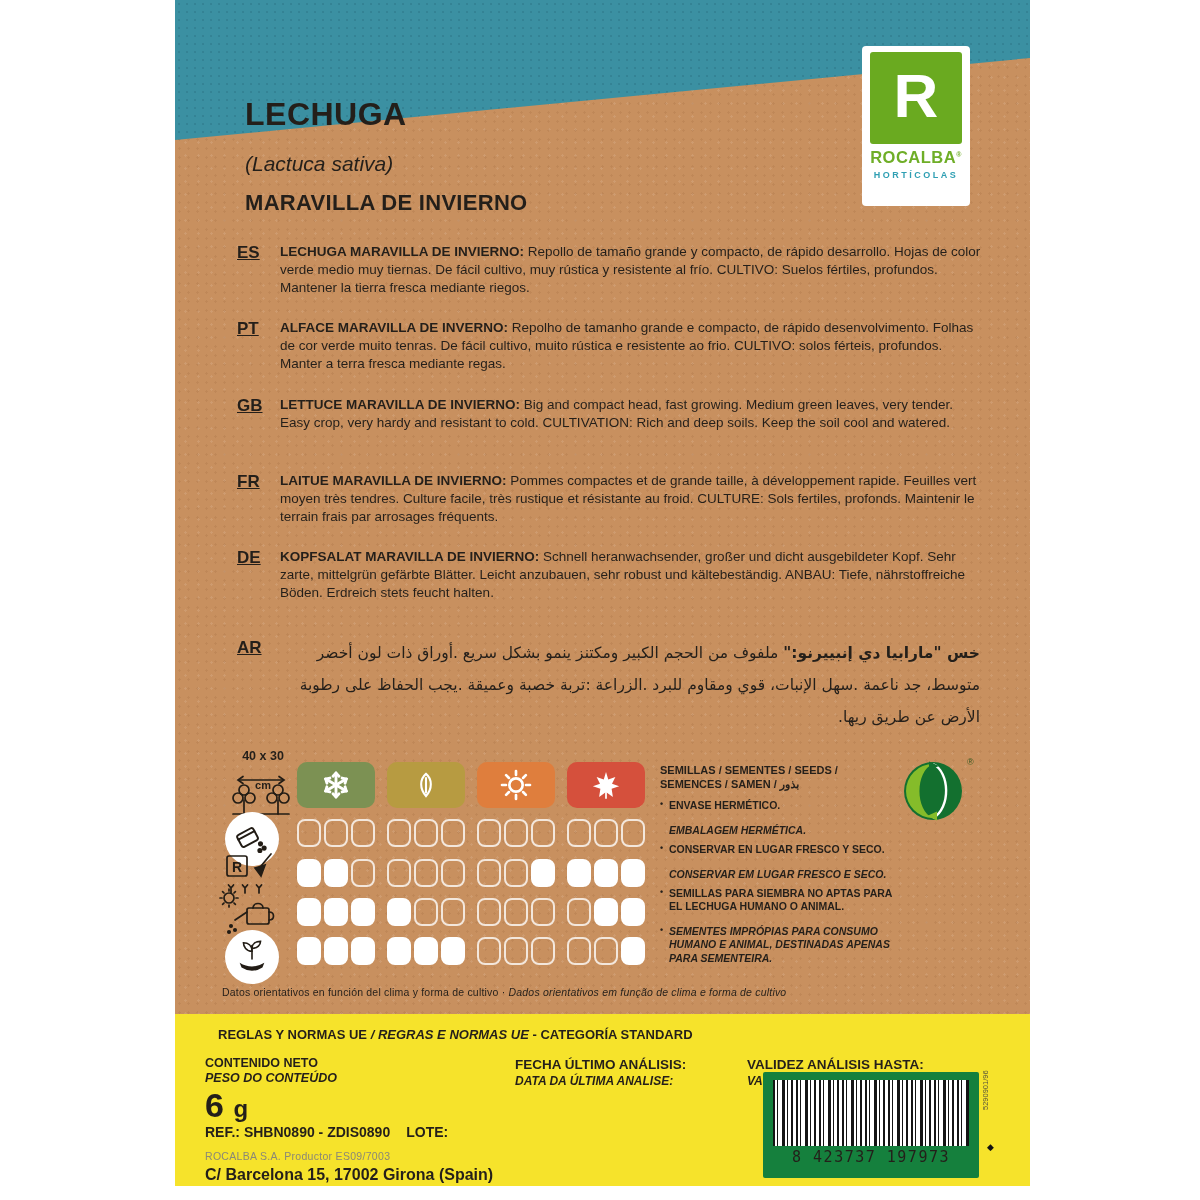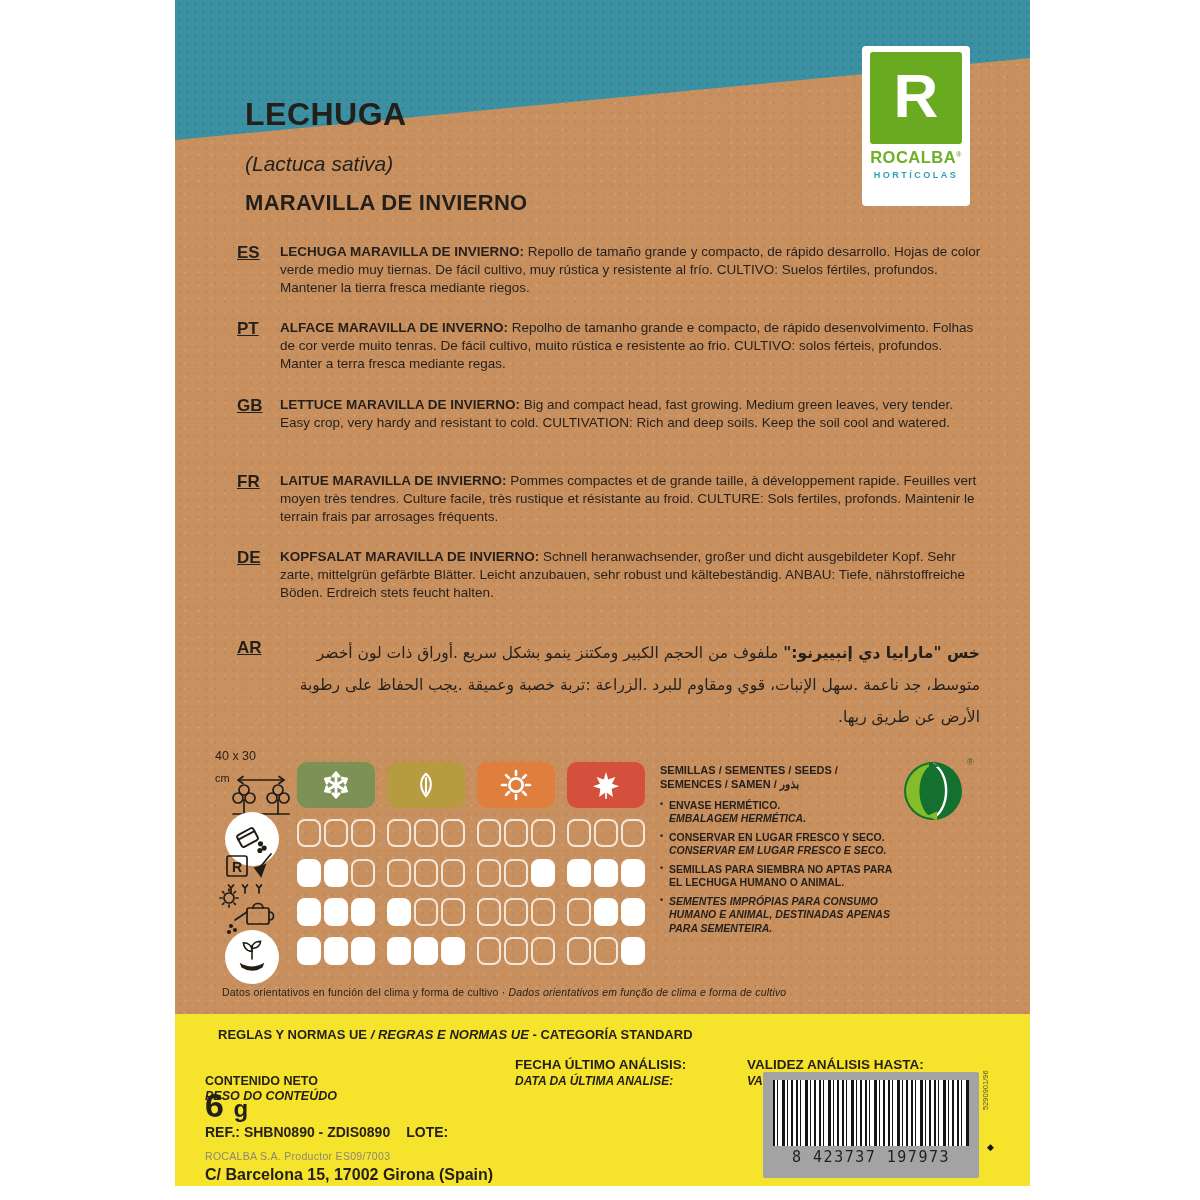--- a/index.html
+++ b/index.html
@@ -21,59 +21,59 @@
   .title{position:absolute;left:70px;top:96px;font-size:32px;font-weight:bold;letter-spacing:.5px;}
   .latin{position:absolute;left:70px;top:152px;font-size:21px;font-style:italic;}
   .variety{position:absolute;left:70px;top:190px;font-size:22px;font-weight:bold;letter-spacing:.3px;}
   
   .desc{position:absolute;left:62px;width:750px;}
   .desc .lang{position:absolute;left:0;top:0;font-size:17px;font-weight:bold;text-decoration:underline;}
   .desc p{margin:0 0 0 43px;width:705px;font-size:13.5px;line-height:1.33;}
   .desc p b{font-weight:bold;}
   .desc.ar p{direction:rtl;text-align:right;font-family:"DejaVu Sans",sans-serif;font-size:15.5px;line-height:2.05;margin-left:43px;width:700px;}
   
-  .spacing-label{position:absolute;left:40px;top:750px;width:96px;font-size:12.5px;font-weight:normal;line-height:1;}
-  .spacing-label .unit{display:block;font-size:11px;margin-top:10px;}
+  .spacing-label{position:absolute;left:40px;top:750px;width:96px;text-align:center;font-size:12.5px;font-weight:bold;line-height:1;}
+  .spacing-label .unit{display:block;font-size:11px;margin-top:17px;}
   .icon-art{position:absolute;color:#221c15;}
   .icon-circle{background:#fff;border-radius:50%;display:flex;align-items:center;justify-content:center;}
   .seasons{position:absolute;left:122px;top:762px;display:flex;gap:12px;}
   .season{width:78px;height:46px;border-radius:10px;display:flex;align-items:center;justify-content:center;}
   .season-winter{background:#7c9153;} .season-spring{background:#b79b41;}
   .season-summer{background:#df7e3d;} .season-autumn{background:#d5503c;}
   .cal-cells{position:absolute;left:122px;display:flex;}
   .cell{width:24px;height:28px;border-radius:8px;border:2px solid rgba(255,255,255,.78);box-sizing:border-box;margin-right:3px;}
   .cell.filled{background:#fff;border-color:#fff;}
   .cell.group-end{margin-right:12px;}
   
   .seeds-info{position:absolute;left:485px;top:763px;width:240px;font-size:10.5px;line-height:1.25;}
   .seeds-head{font-weight:bold;font-size:11px;line-height:1.3;}
   .seeds-info ul{list-style:none;margin:7px 0 0;padding:0;}
   .seeds-info li{position:relative;padding-left:9px;margin-bottom:6px;font-weight:bold;}
   .seeds-info li::before{content:"•";position:absolute;left:0;top:0;font-size:9px;}
-  .seeds-info .pt{font-style:italic;display:block;}
+  .seeds-info .pt{font-style:italic;display:block;margin-top:12px;}
   .green-dot{position:absolute;left:727px;top:760px;}
   .reg-mark{position:absolute;left:792px;top:757px;font-size:9px;color:#3a5b22;}
   .cal-note{position:absolute;left:47px;top:986px;width:780px;font-size:10.5px;letter-spacing:.2px;}
   .cal-note .pt{font-style:italic;}
   
   .footer{position:absolute;left:0;top:1014px;width:855px;height:172px;background:#f6e32b;}
   .rules{position:absolute;left:43px;top:13px;font-size:13px;font-weight:bold;}
   .rules .pt{font-style:italic;}
-  .net-label{position:absolute;left:30px;top:42px;font-size:12.5px;font-weight:bold;line-height:1.2;margin-top:18px;}
+  .net-label{position:absolute;left:30px;top:42px;font-size:12.5px;font-weight:bold;line-height:1.2;}
   .net-label .pt{font-style:italic;display:block;}
   .net-value{position:absolute;left:30px;top:74px;font-size:34px;font-weight:bold;line-height:1;}
   .net-value .unit{font-size:24px;}
   .col-analysis{position:absolute;left:340px;top:42px;font-size:13.5px;font-weight:bold;line-height:1.3;}
   .col-analysis .pt,.col-validity .pt{font-style:italic;display:block;font-size:12px;}
   .col-validity{position:absolute;left:572px;top:42px;font-size:13.5px;font-weight:bold;line-height:1.3;}
   .ref-line{position:absolute;left:30px;top:110px;font-size:14px;font-weight:bold;}
   .ref-line .lote{margin-left:16px;}
   .producer{position:absolute;left:30px;top:136px;font-size:10.5px;color:#8a8876;letter-spacing:.3px;}
   .address{position:absolute;left:30px;top:152px;font-size:16px;font-weight:bold;}
-  .barcode-box{position:absolute;left:588px;top:58px;width:216px;height:106px;background:#a3a3a3;border-radius:2px;padding:8px 10px 0;box-sizing:border-box;}
+  .barcode-box{position:absolute;left:588px;top:58px;width:216px;height:106px;background:#15803d;border-radius:2px;padding:8px 10px 0;box-sizing:border-box;}
   .bars{height:66px;background:repeating-linear-gradient(90deg,#141414 0 2px,#fff 2px 4px,#141414 4px 5px,#fff 5px 9px,#141414 9px 12px,#fff 12px 14px,#141414 14px 15px,#fff 15px 18px,#141414 18px 20px,#fff 20px 23px);}
   .barcode-digits{font-family:"DejaVu Sans Mono",monospace;font-size:15px;letter-spacing:1.5px;text-align:center;margin-top:2px;}
   .side-code{position:absolute;left:806px;top:96px;font-size:7.5px;color:#56543c;transform:rotate(-90deg);transform-origin:left top;white-space:nowrap;}
   .side-mark{position:absolute;left:812px;top:128px;font-size:9px;color:#111;}
   svg{display:block;}
 </style>
 </head>
 <body>
 
 <div class="packet">

